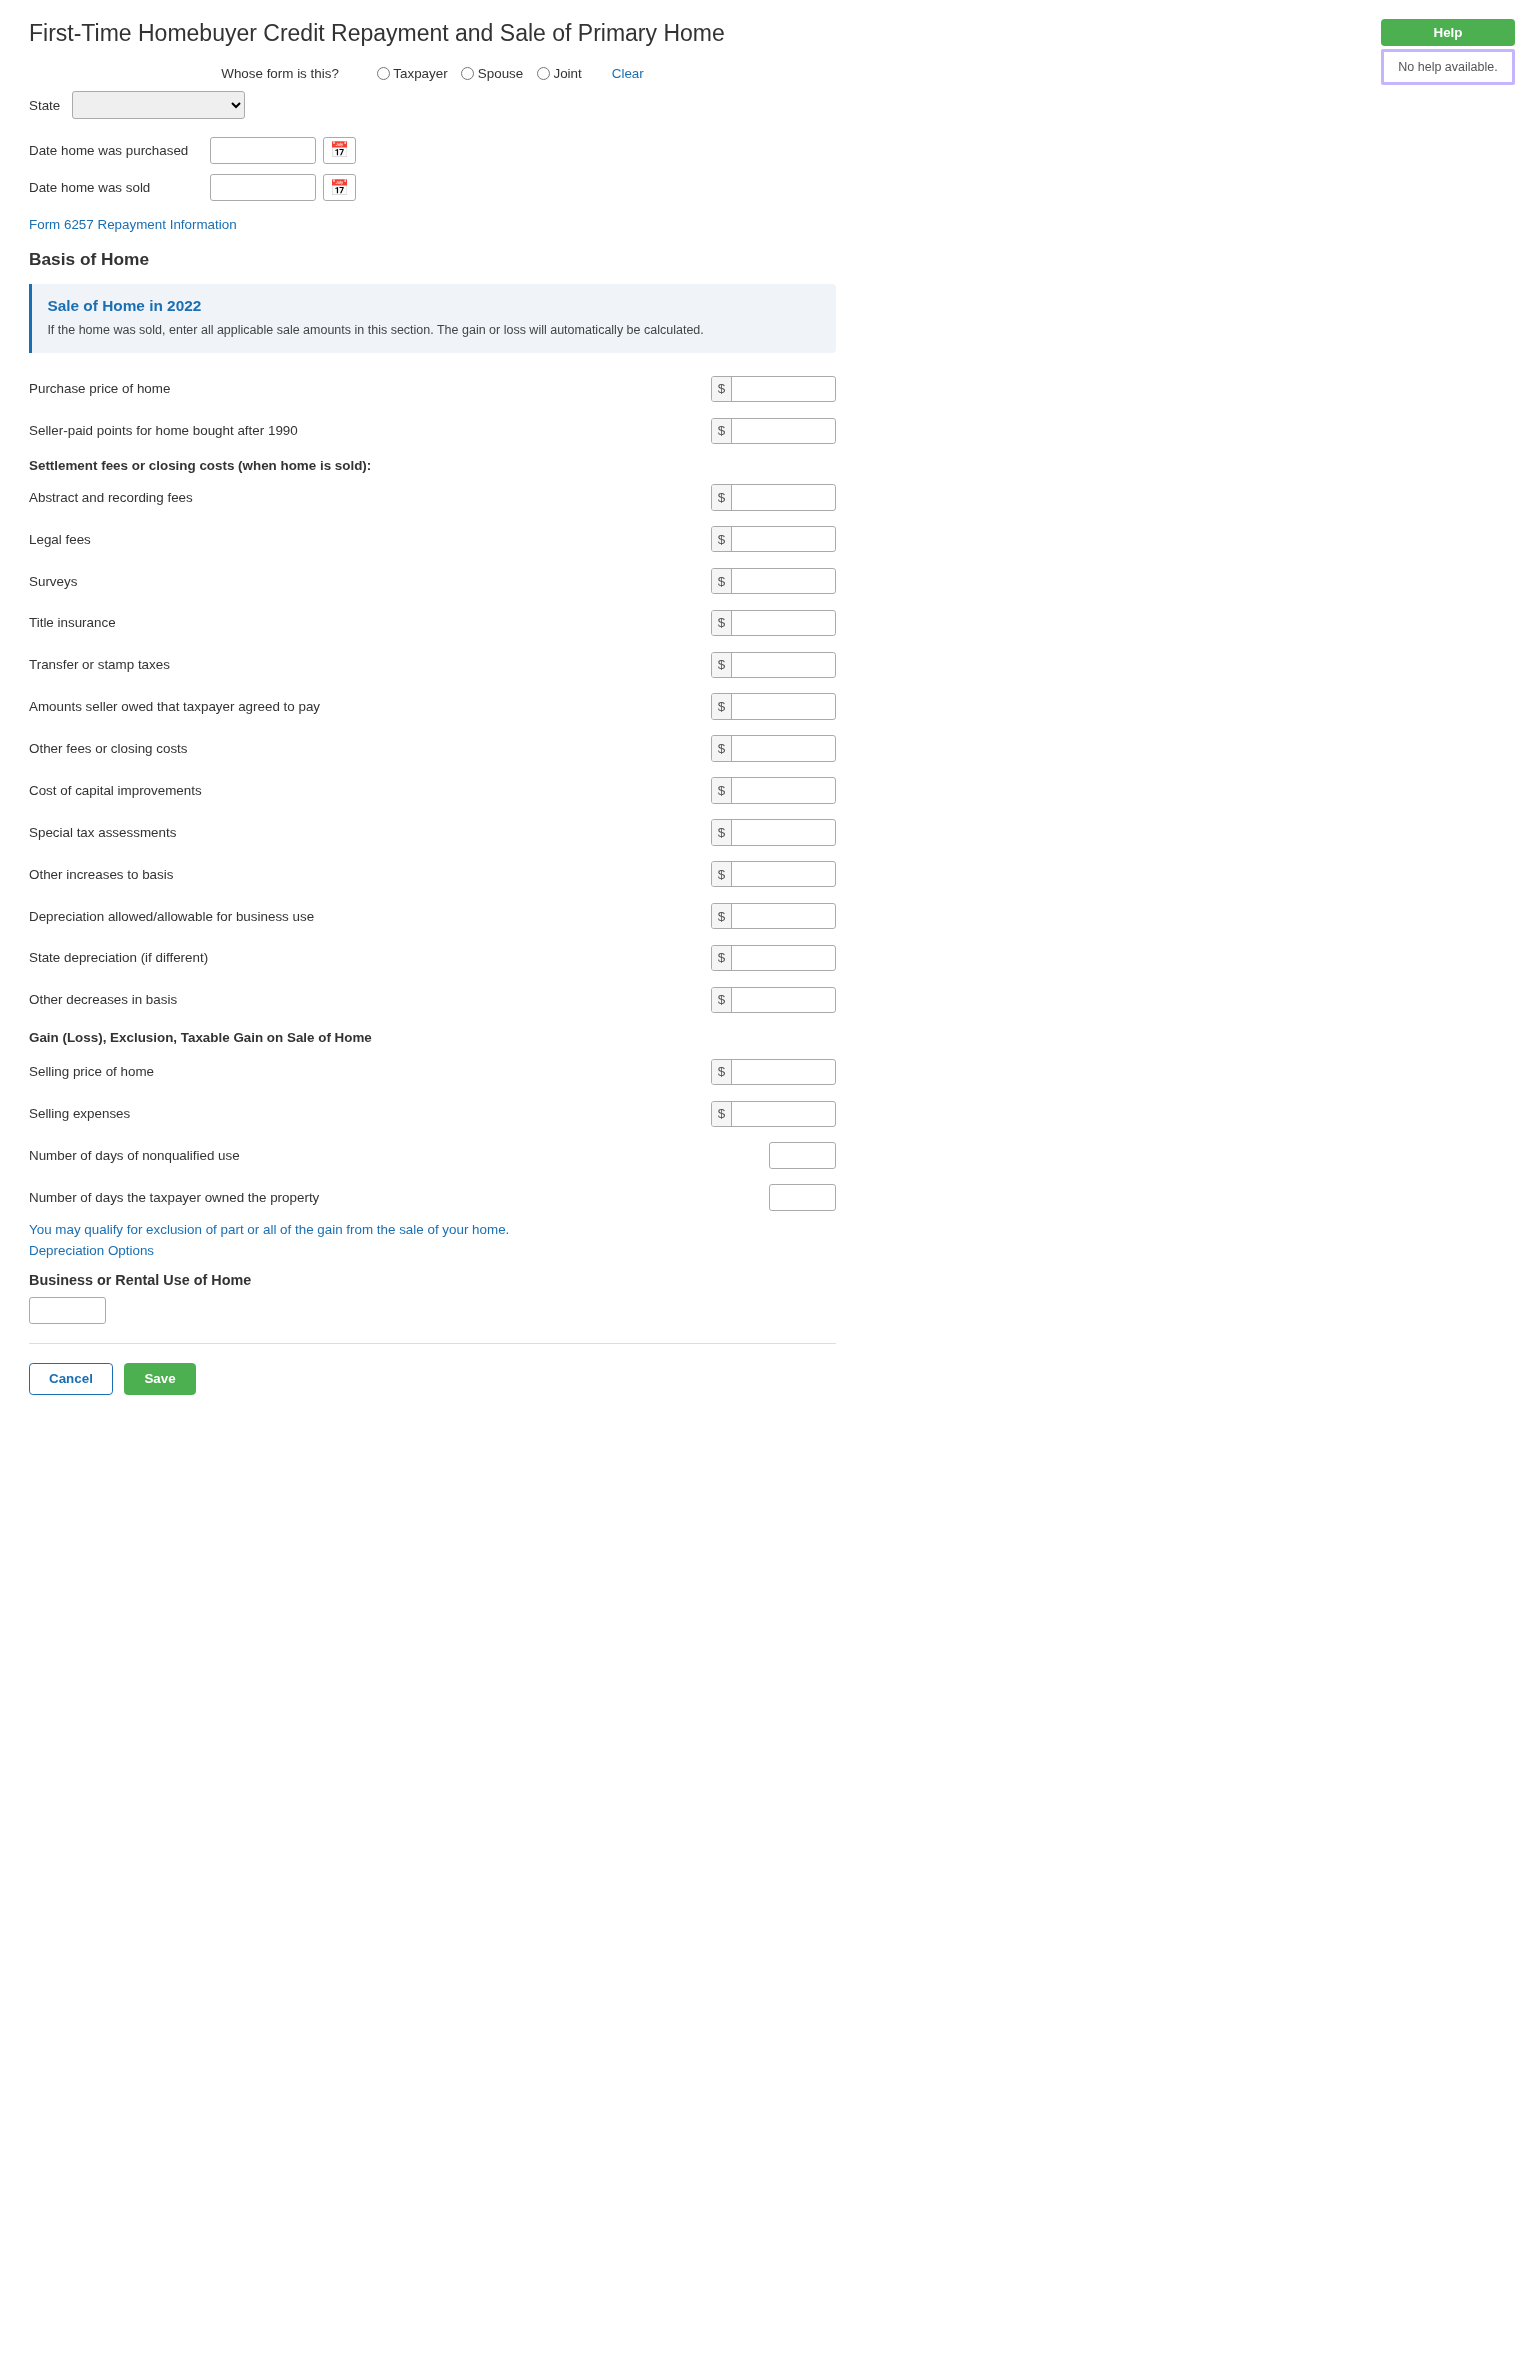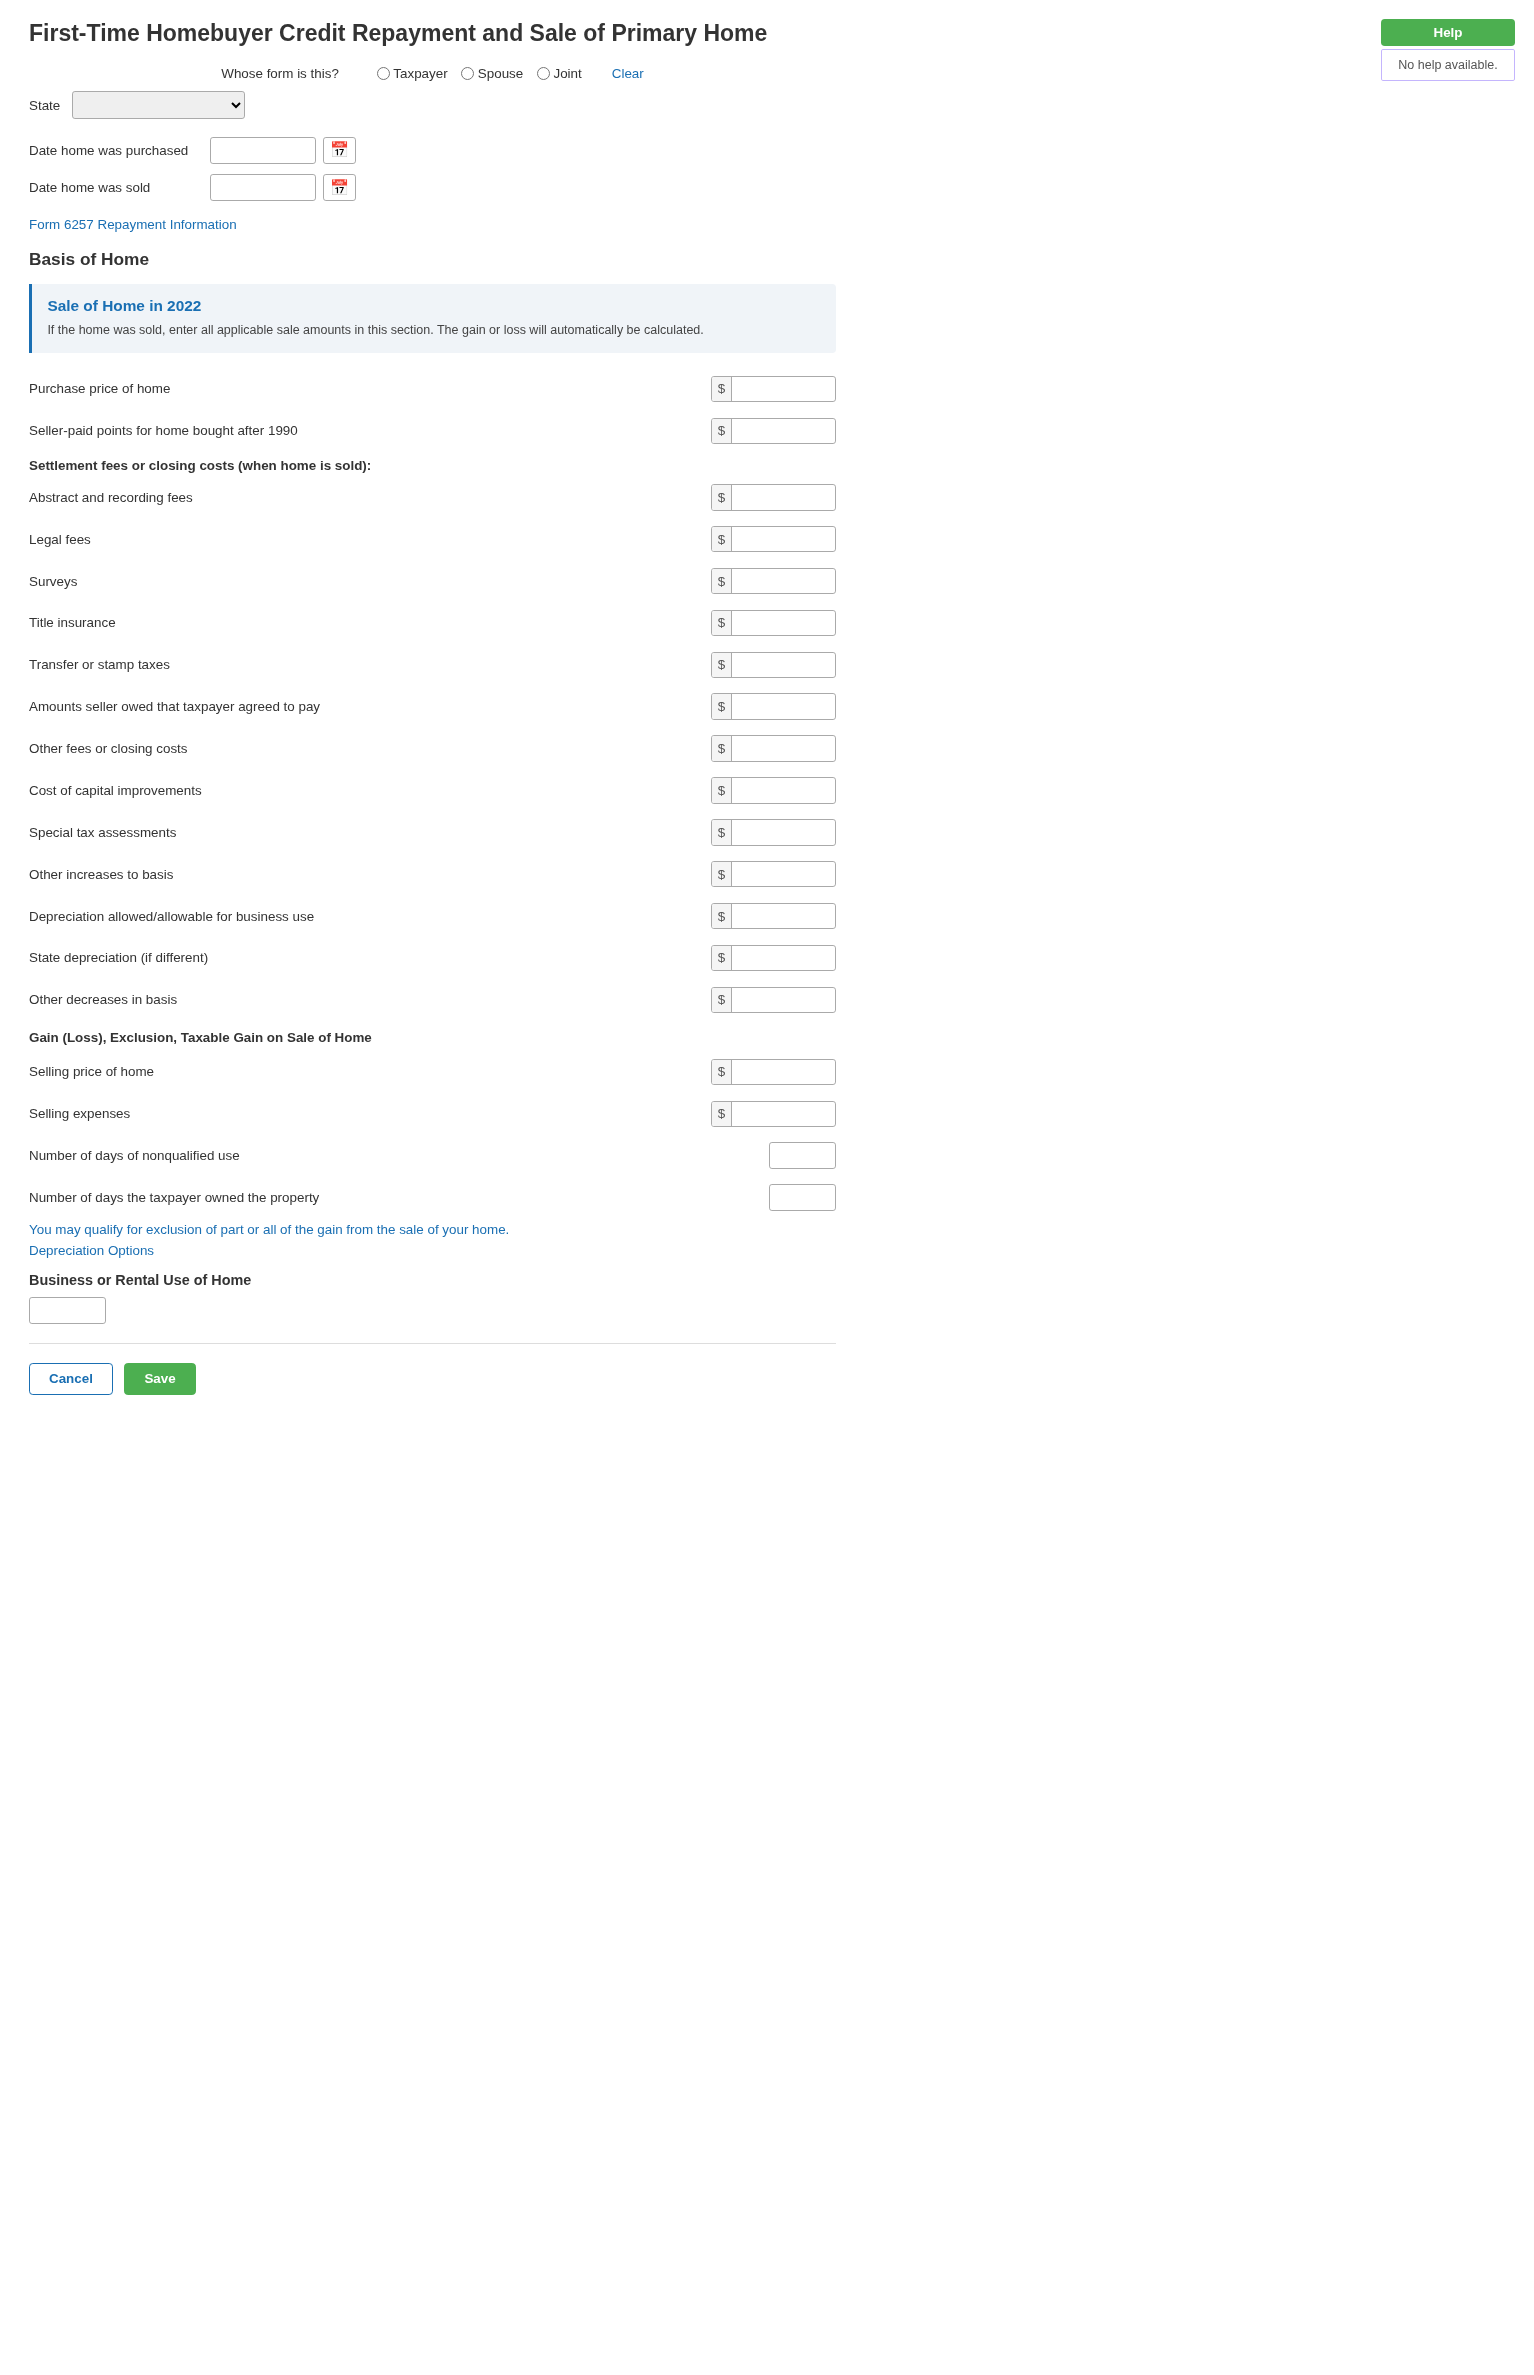--- a/index.html
+++ b/index.html
@@ -6,21 +6,21 @@
     body {
       font-family: Arial, sans-serif;
       font-size: 13.4px;
       color: #333;
       background: #fff;
       padding: 19px 29px 38px 29px;
       max-width: 865px;
     }
     h1.page-title {
       font-size: 23px;
-      font-weight: bold;
+      font-weight: normal;
       margin-bottom: 17.3px;
       line-height: 1.3;
     }
     .whose-form-row {
       display: flex;
       align-items: center;
       gap: 30px;
       margin-bottom: 9.6px;
       justify-content: center;
     }
@@ -216,21 +216,21 @@
       padding: 5.8px 15.4px;
       border-radius: 3.8px;
       cursor: pointer;
       font-size: 13.4px;
       font-weight: bold;
       display: block;
       width: 100%;
       margin-bottom: 3.8px;
     }
     .help-text-box {
-      border: 1px solid #c4b5fd;
+      border: 3px solid #c4b5fd;
       padding: 7.7px 11.5px;
       font-size: 12.5px;
       background: #fff;
       color: #555;
       border-radius: 1.9px;
       min-width: 134px;
     }
     .divider {
       border: none;
       border-top: 1px solid #ddd;

